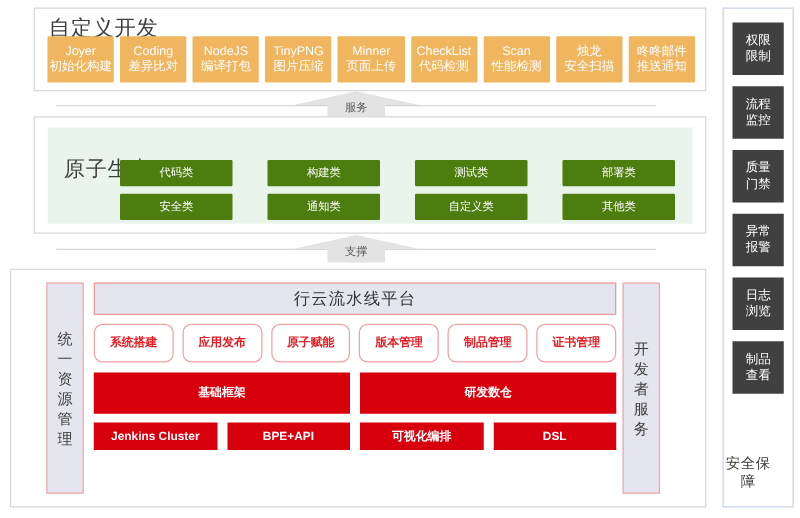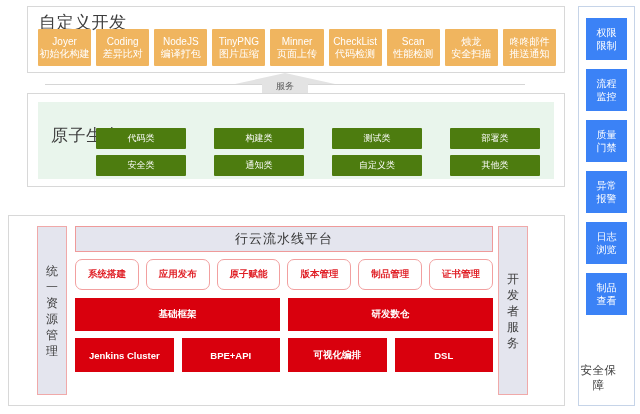--- a/index.html
+++ b/index.html
@@ -152,36 +152,36 @@
     color:#ffffff;
     display:flex;align-items:center;justify-content:center;
     font-size:9.5px;font-weight:bold;
     white-space:nowrap;
   }
   #pipe-wide .bar-red{flex:1 1 0;height:33px;}
   #pipe-bottom{
     margin-top:7px;
     display:flex;gap:8px;
   }
-  #pipe-bottom .bar-red{flex:1 1 0;height:34px;}
+  #pipe-bottom .bar-red{flex:1 1 0;height:22px;}
 
   
   #sidebar{
     position:absolute;left:578px;top:6px;width:57px;height:400px;
     border:1px solid #c6d4e8;
     box-sizing:border-box;
     background:#ffffff;
   }
   #sidebar-boxes{
     position:absolute;left:7px;top:11px;right:7px;
     display:flex;flex-direction:column;gap:9px;
   }
   .box-blue{
     height:42px;
-    background:#3b82f6;
+    background:#404040;
     color:#ffffff;
     display:flex;flex-direction:column;
     align-items:center;justify-content:center;
     font-size:10px;line-height:13px;
     white-space:nowrap;
   }
   #sidebar-footer{
     position:absolute;left:0;right:16px;bottom:12px;
     text-align:center;
     font-size:11.5px;color:#3d3d3d;
@@ -253,20 +253,28 @@
           <div class="box-green">测试类</div>
           <div class="box-green">部署类</div>
           <div class="box-green">安全类</div>
           <div class="box-green">通知类</div>
           <div class="box-green">自定义类</div>
           <div class="box-green">其他类</div>
         </div>
     </div>
   </div>
 
+  <div class="arrow-band" style="top:188px;">
+    <div class="arrow-line"></div>
+    <div class="arrow-shape">
+      <div class="head"></div>
+        <div class="body"></div>
+      <div class="arrow-label">支撑</div>
+    </div>
+  </div>
 
   <div class="panel" id="sec-pipe">
 
     <div class="side-rail" id="rail-left">
       <span class="rail-text">统一资源管理</span>
     </div>
 
     <div class="side-rail" id="rail-right">
       <span class="rail-text">开发者服务</span>
     </div>

